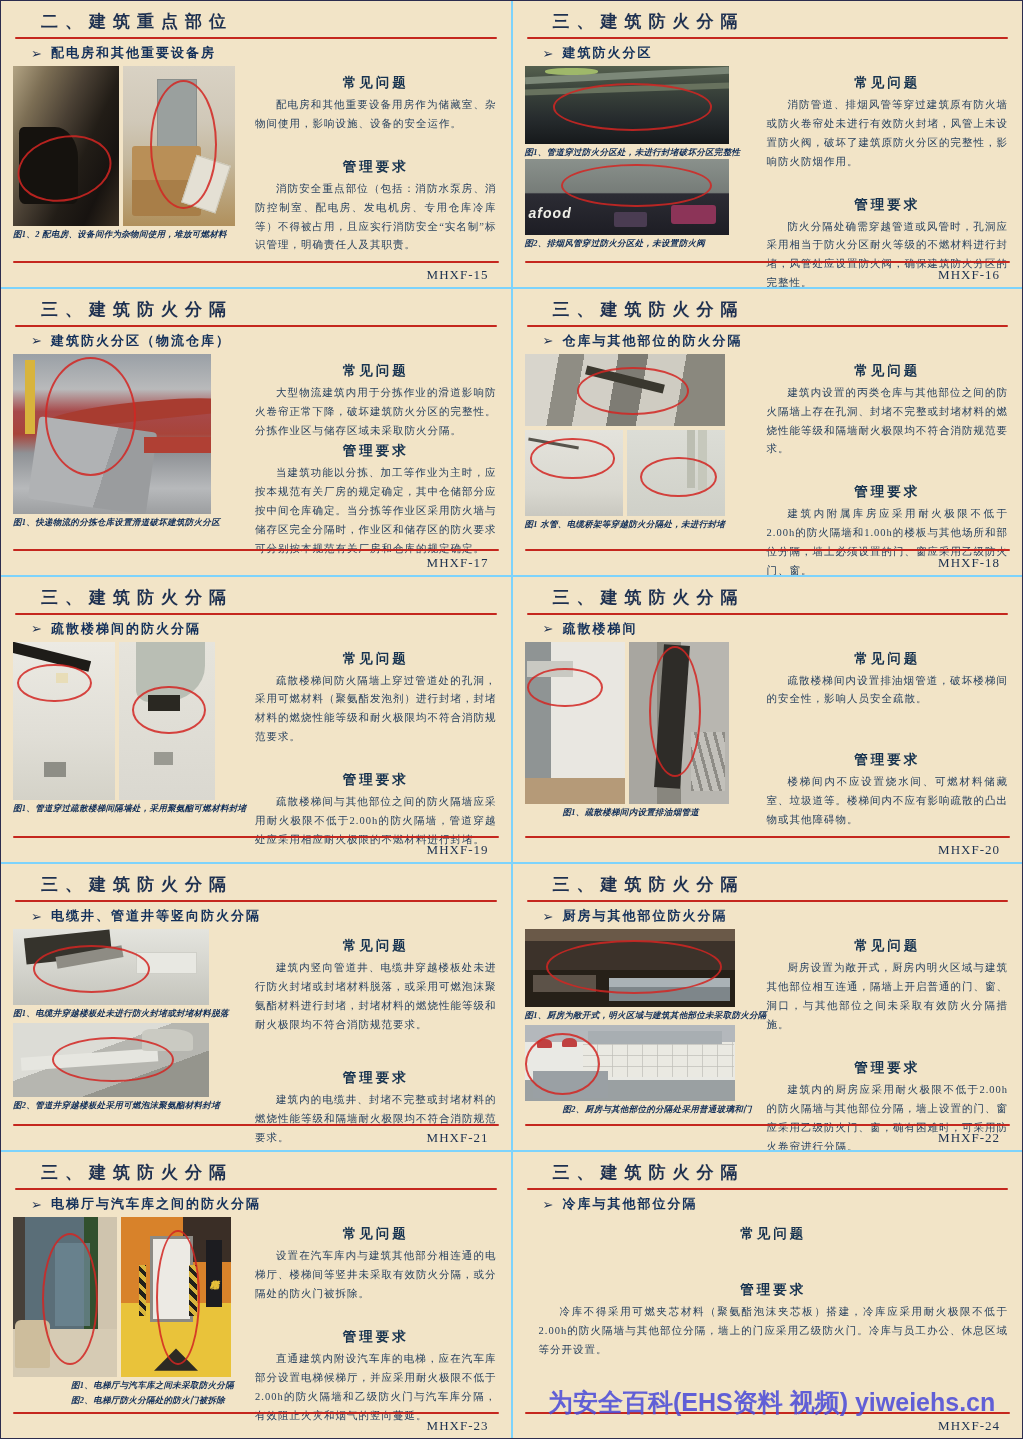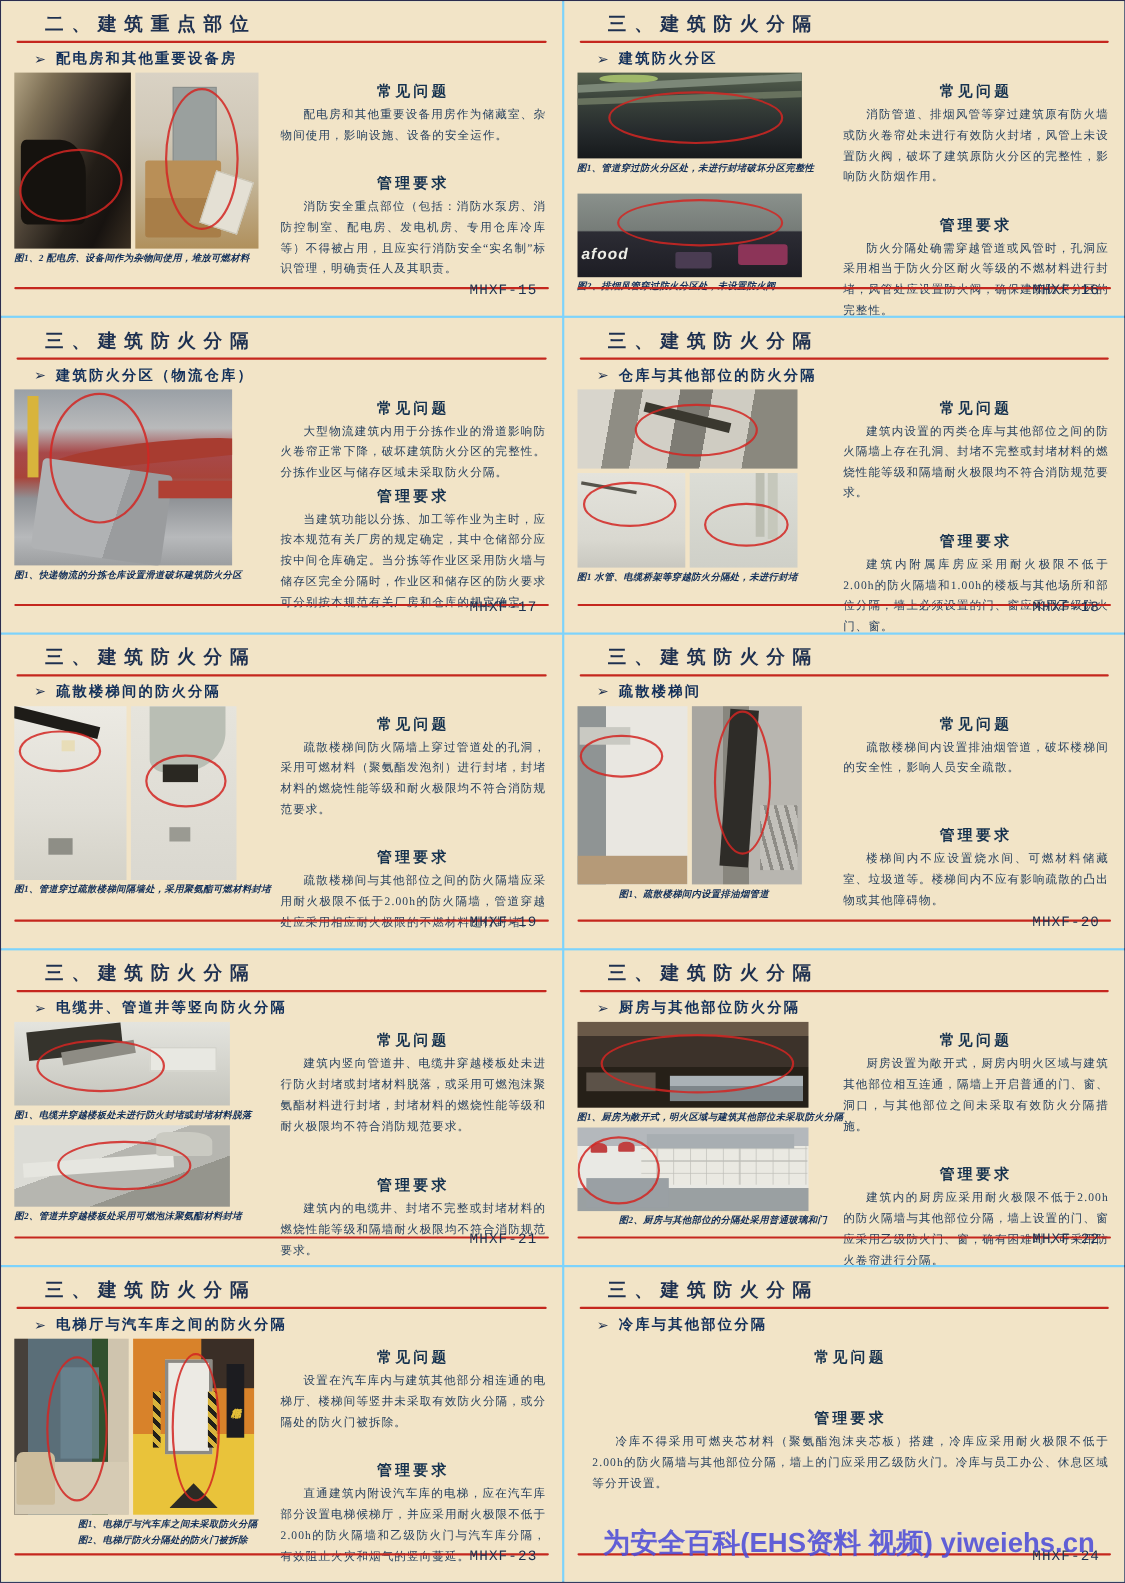--- a/index.html
+++ b/index.html
@@ -28,22 +28,22 @@
   .cap-ind2{margin-left:58px;}
   .textcol{flex:1;padding:2px 4px 0 14px;}
   .sec-h{font-size:13.5px;font-weight:700;color:#16324f;text-align:center;
          letter-spacing:3px;margin:6px 0 4px;}
   .sec-h.lower{margin-top:24px;}
   .sec-h.tight{margin-top:2px;}
   .sec-p{font-size:10.5px;line-height:1.8;color:#27415f;text-align:justify;
          text-indent:2em;margin:0;letter-spacing:1px;}
   .bottom-rule{position:absolute;left:12px;right:12px;bottom:24px;height:2px;
                background:#c5271e;border-radius:1px;}
-  .page-no{position:absolute;right:22px;bottom:16px;font-size:13px;color:#1c3150;
-           font-family:Liberation Mono, monospace;letter-spacing:1px;}
+  .page-no{position:absolute;right:22px;bottom:4px;font-size:13px;color:#1c3150;
+           font-family:Liberation Serif, serif;letter-spacing:1px;}
   .watermark{position:absolute;left:548px;top:1386px;z-index:9;font-size:25px;
              font-weight:600;color:rgba(76,76,216,.88);white-space:nowrap;
              font-family:"Liberation Sans","DejaVu Sans",sans-serif;}
   
   .p15a{background:linear-gradient(115deg,#b3a484 0%,#7c6e54 20%,#4a4034 42%,#221d17 62%,#171310 80%,#3a2f22 100%);}
   .p15b{background:linear-gradient(180deg,#d9d2c4 0%,#d0c8b8 35%,#c4b79c 60%,#b0905c 100%);}
   .p16a{background:linear-gradient(180deg,#55604e 0%,#3b443c 30%,#262b2d 68%,#16191b 100%);}
   .p16b{background:linear-gradient(180deg,#8a918c 0%,#767c78 44%,#2c2c34 46%,#1d1d24 100%);}
   .p17{background:linear-gradient(180deg,#9aa0a6 0%,#b9babb 22%,#a7494a 36%,#a8443a 50%,#8f9296 62%,#b7b9bb 84%,#9c9ea0 100%);}
   .p18a{background:linear-gradient(100deg,#d8d5cc 0 16%,#8f8d84 16% 28%,#d2cfc6 28% 44%,#7e7c74 44% 58%,#cfccc2 58% 76%,#8a887e 76% 100%);}
@@ -111,21 +111,21 @@
     </div>
     <div class="content">
       <div class="photos">
         <div class="photo p16a" style="width:204px;height:78px;">
           <div class="feat" style="left:0;top:8%;width:100%;height:9%;background:#7c8878;transform:rotate(-3deg);"></div>
           <div class="feat" style="left:0;top:26%;width:100%;height:8%;background:#68725e;transform:rotate(-2deg);"></div>
           <div class="feat" style="left:10%;top:2%;width:26%;height:10%;background:#9fb86a;border-radius:40%;"></div>
           <div class="ellipse" style="left:14%;top:22%;width:76%;height:56%;"></div>
         </div>
         <div class="caption">图1、管道穿过防火分区处，未进行封堵破坏分区完整性</div>
-        <div class="photo p16b" style="width:204px;height:76px;margin-top:17px;">
+        <div class="photo p16b" style="width:204px;height:76px;margin-top:0;">
           <div class="feat" style="left:2%;bottom:18%;color:#efefe8;font-weight:700;font-size:14px;letter-spacing:1px;font-family:'Liberation Sans',sans-serif;">afood</div>
           <div class="feat" style="right:6%;bottom:14%;width:22%;height:26%;background:#8c3458;border-radius:3px;"></div>
           <div class="feat" style="left:44%;bottom:10%;width:16%;height:20%;background:#4a3c52;border-radius:2px;"></div>
           <div class="ellipse" style="left:18%;top:6%;width:72%;height:52%;"></div>
         </div>
         <div class="caption">图2、排烟风管穿过防火分区处，未设置防火阀</div>
       </div>
       <div class="textcol">
         <div class="sec-h">常见问题</div>
         <p class="sec-p">消防管道、排烟风管等穿过建筑原有防火墙或防火卷帘处未进行有效防火封堵，风管上未设置防火阀，破坏了建筑原防火分区的完整性，影响防火防烟作用。</p>

